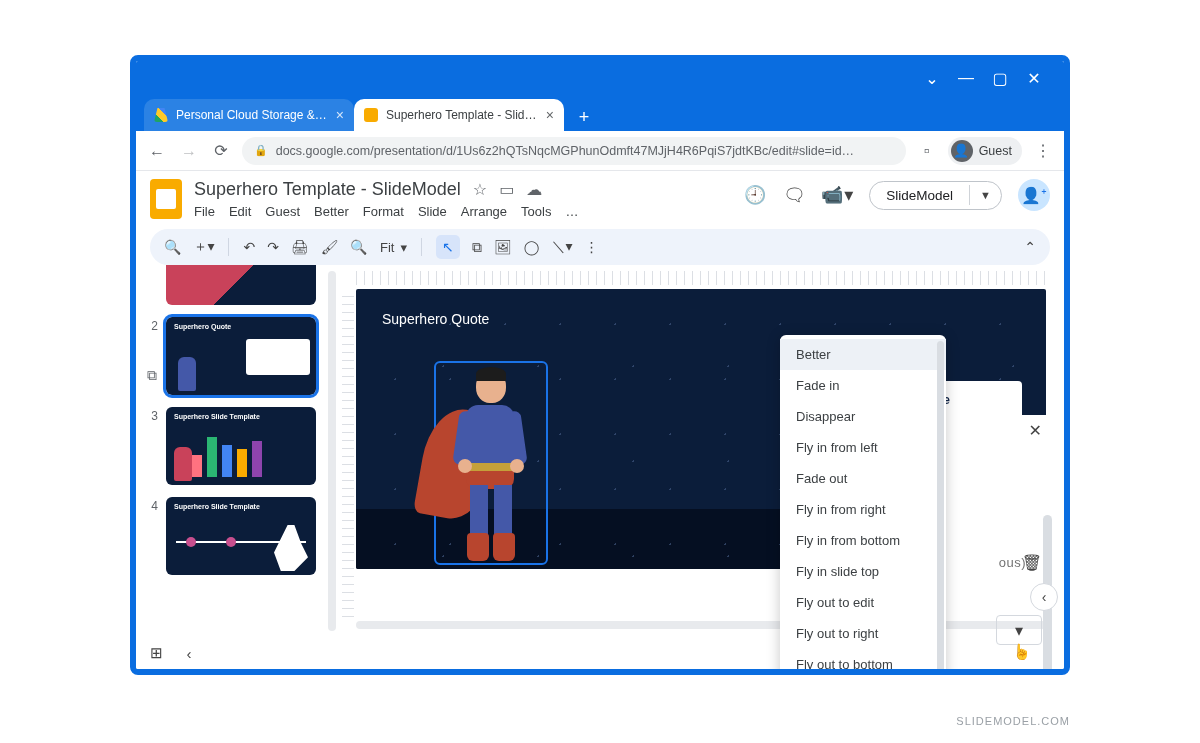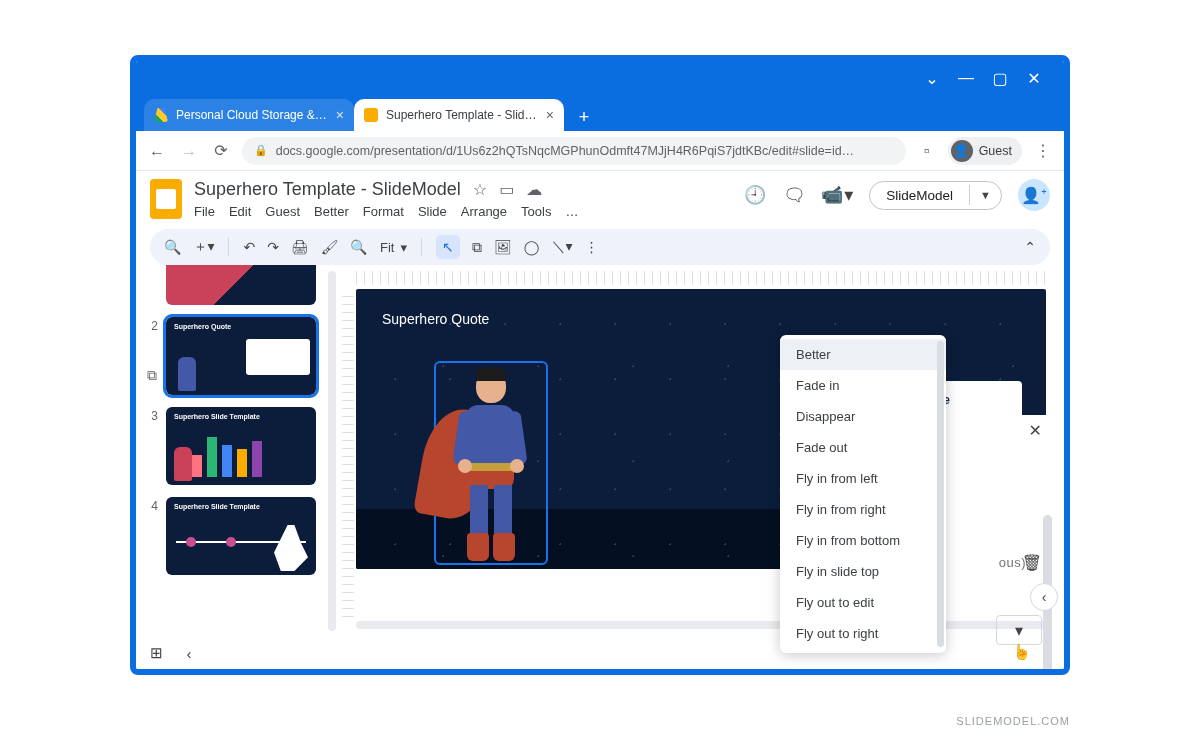--- a/index.html
+++ b/index.html
@@ -310,27 +310,28 @@
       <div class="footer-row">
         <span class="grid-ic">⊞</span>
         <span class="grid-ic">‹</span>
       </div>
 
       <div class="dropdown">
         <div class="scroll"></div>
         <div class="dd-item sel">Better</div>
         <div class="dd-item">Fade in</div>
         <div class="dd-item">Disappear</div>
+        <div class="dd-item">Fly in from left</div>
         <div class="dd-item">Fade out</div>
-        <div class="dd-item">Fly in from left</div>
         <div class="dd-item">Fly in from right</div>
         <div class="dd-item">Fly in from bottom</div>
         <div class="dd-item">Fly in slide top</div>
         <div class="dd-item">Fly out to edit</div>
         <div class="dd-item">Fly out to right</div>
+        <div class="dd-item">Fly out to bottom</div>
 
       </div>
 
     </div>
   </div>
 
   <div class="watermark">SLIDEMODEL.COM</div>
 </div>
 
 </body></html>

